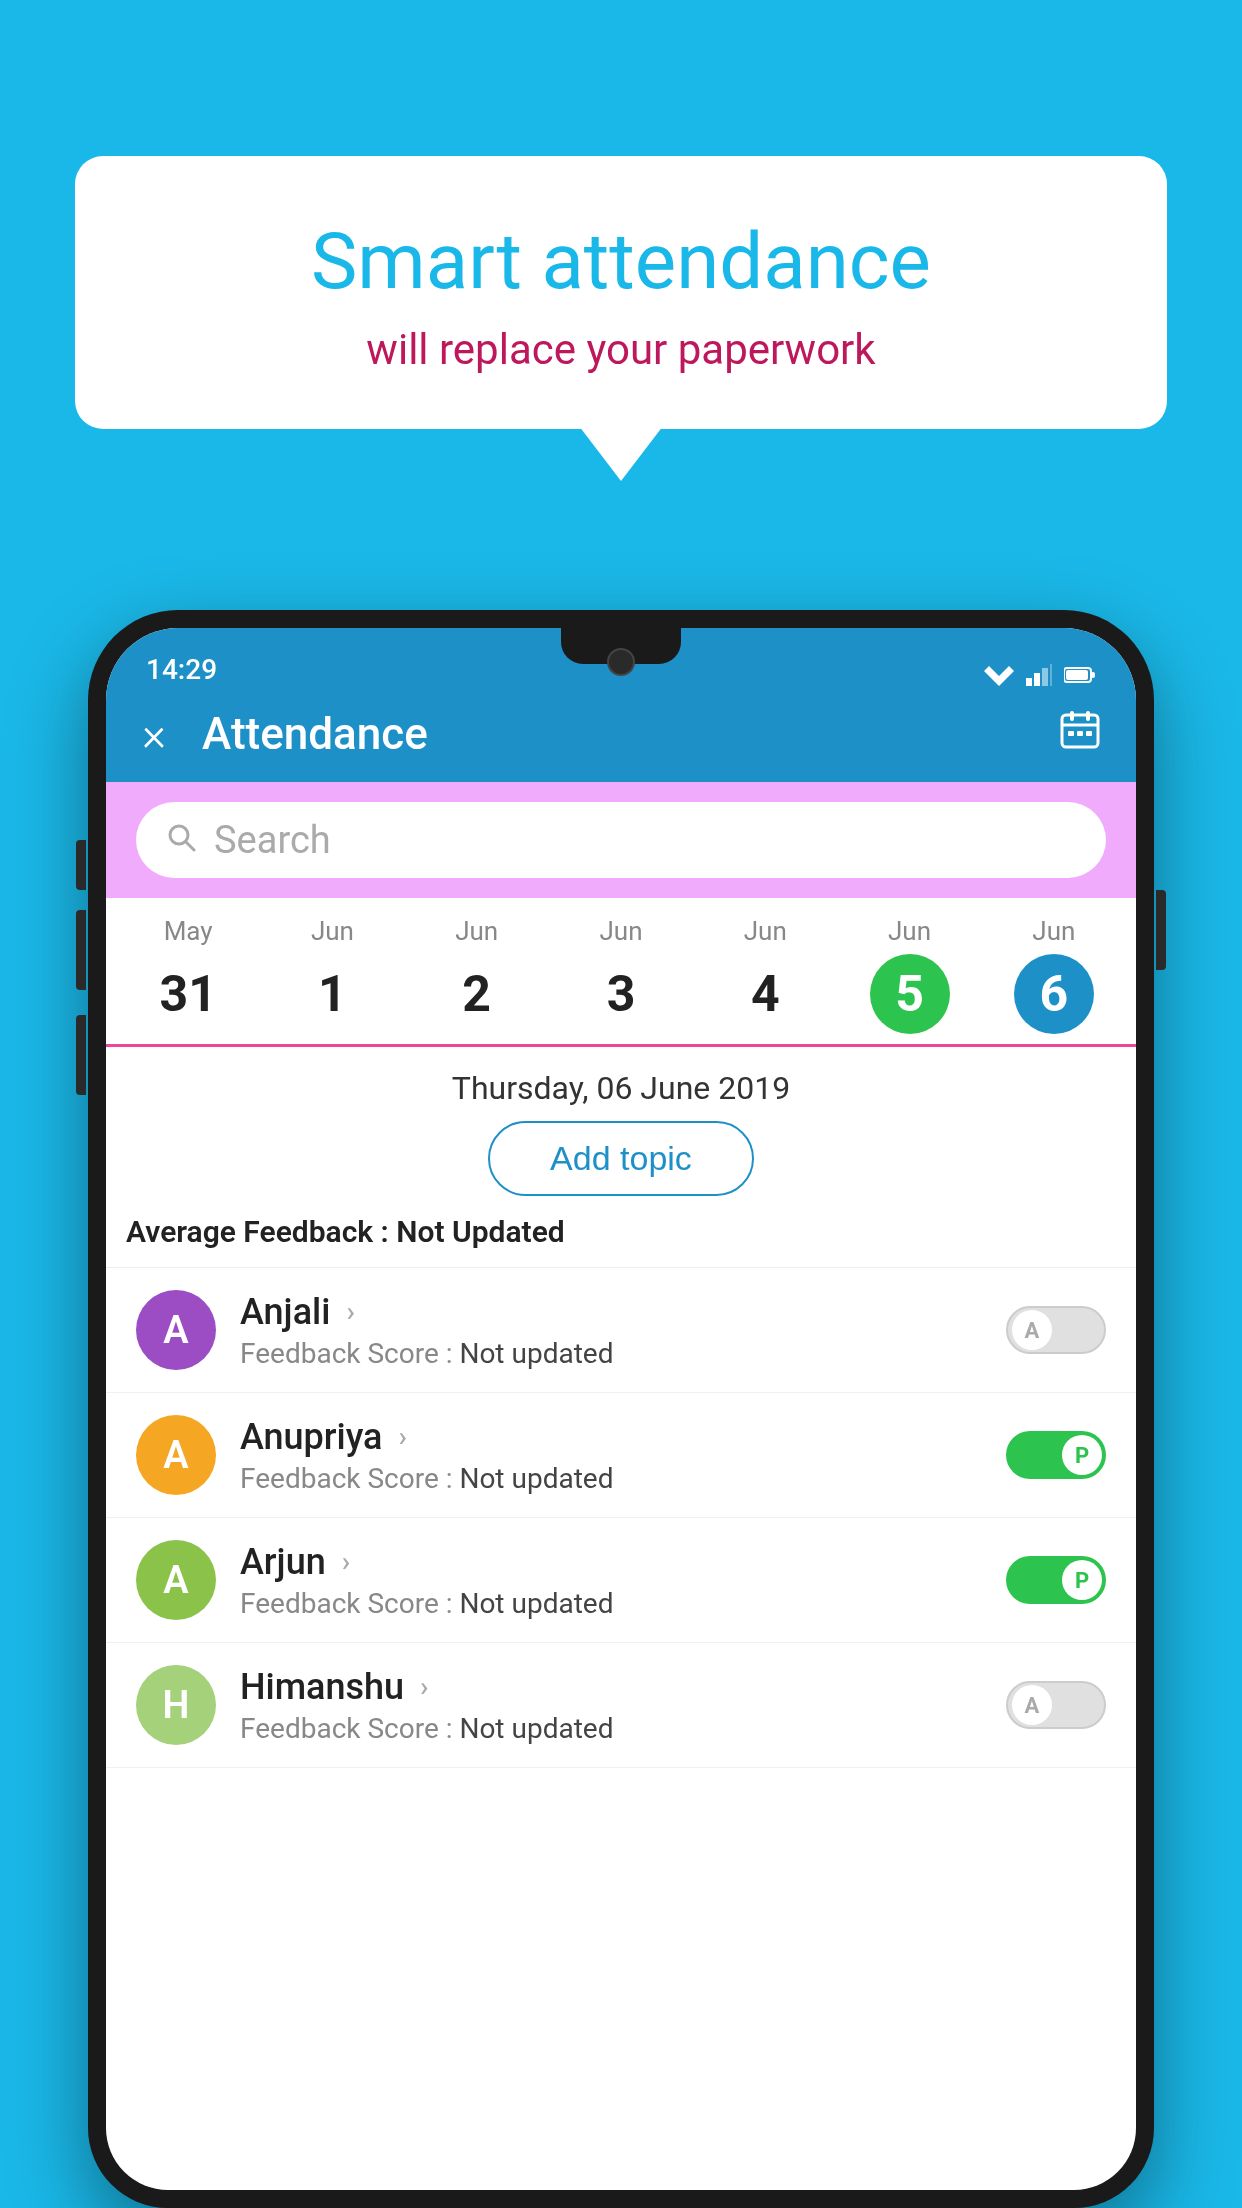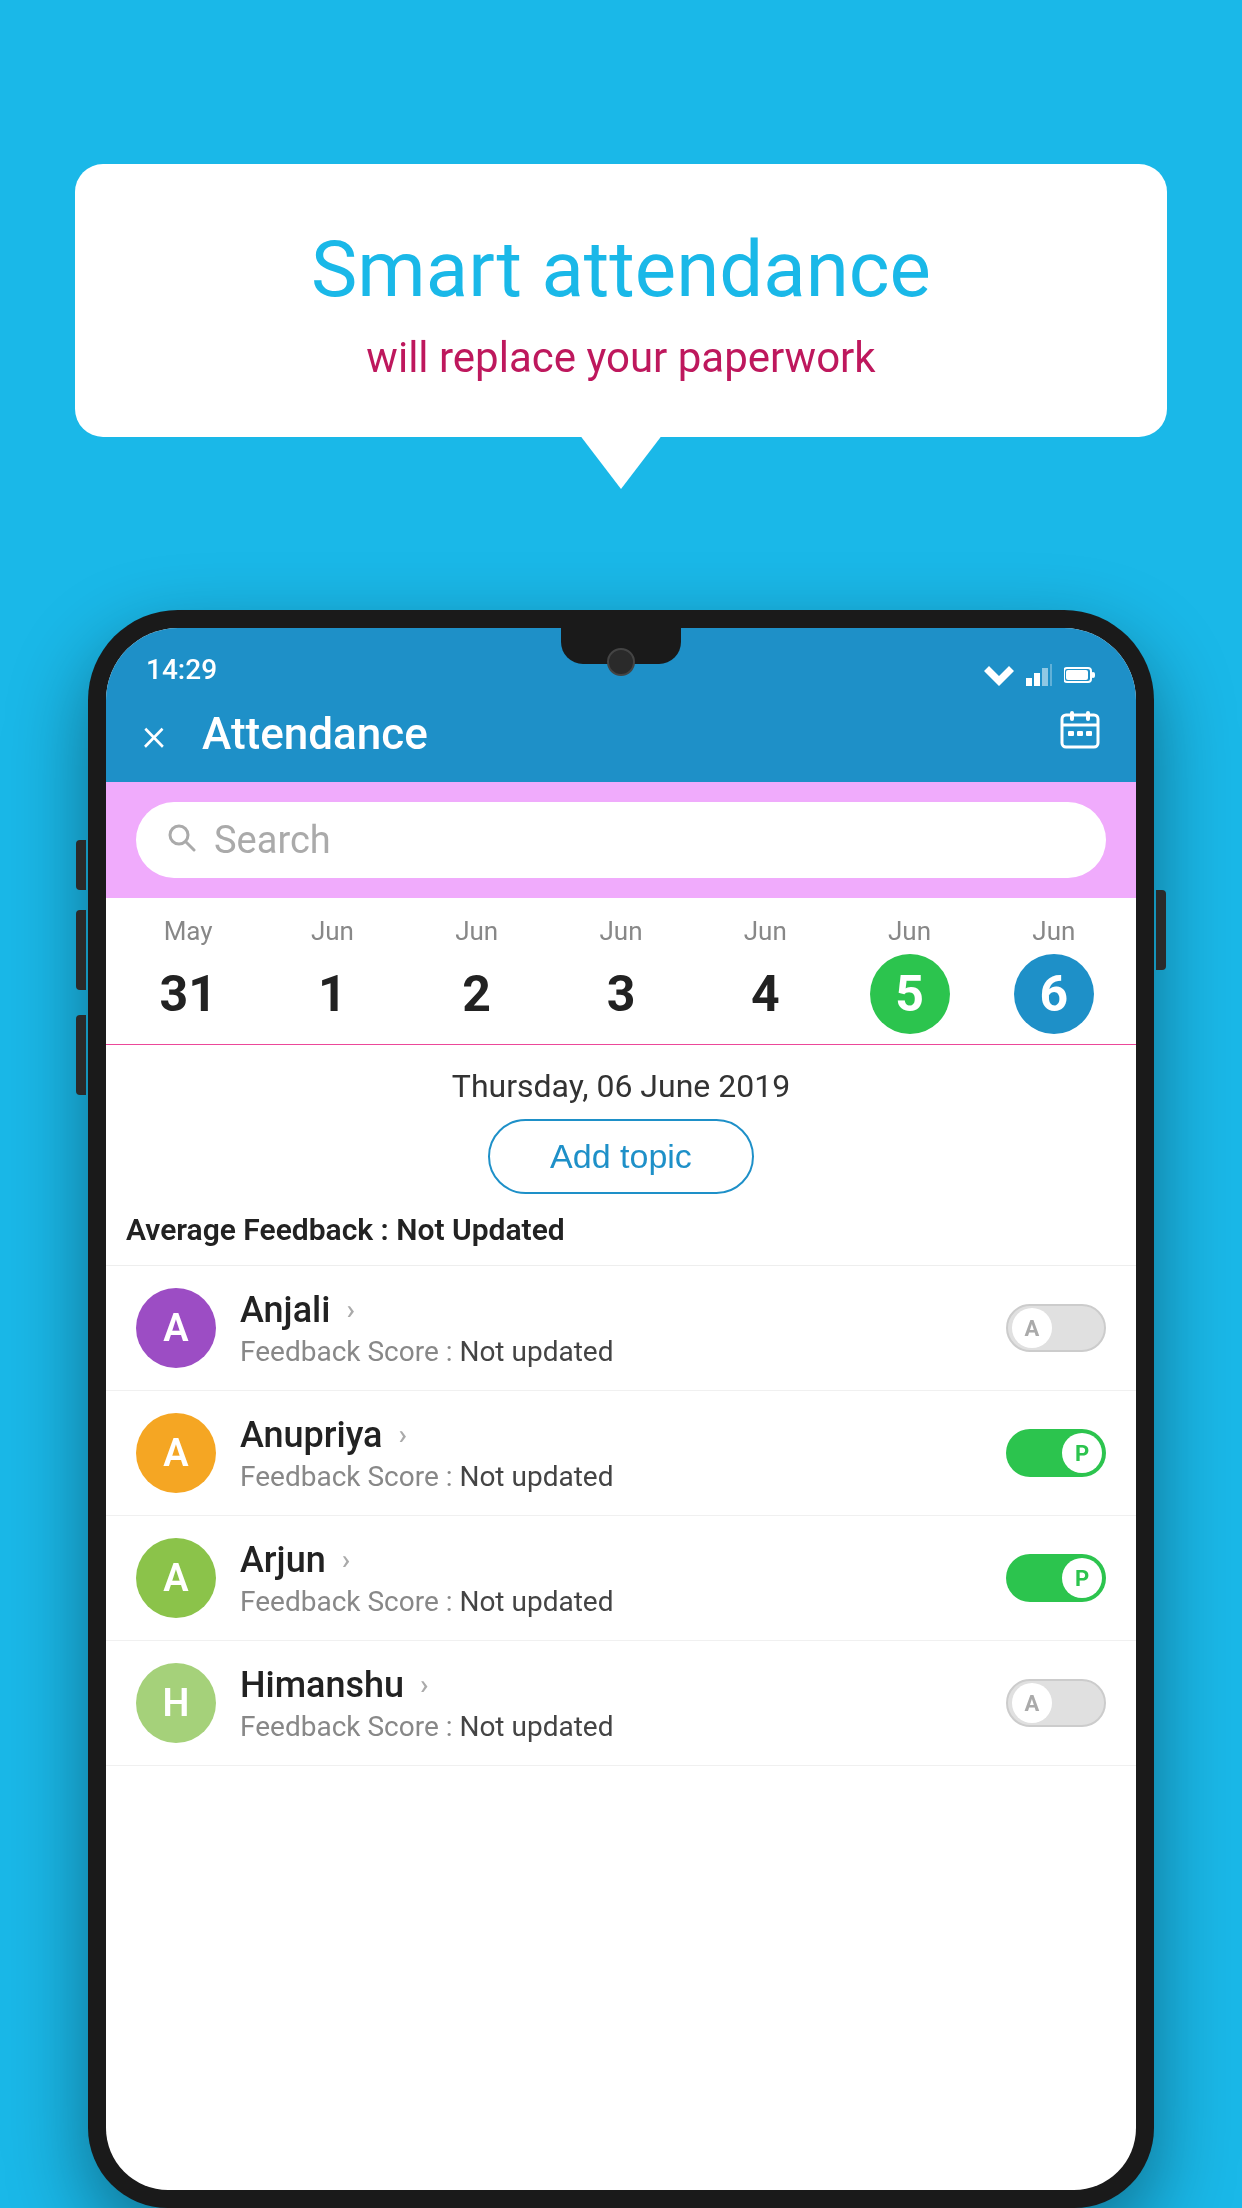--- a/index.html
+++ b/index.html
@@ -9,21 +9,21 @@
       height: 2208px;
       background-color: #1ab8e8;
       font-family: 'Roboto', Arial, sans-serif;
       overflow: hidden;
       position: relative;
     }
 
     
     .speech-bubble-container {
       position: absolute;
-      top: 164px;
+      top: 156px;
       left: 75px;
       right: 75px;
     }
 
     .speech-bubble {
       background: white;
       border-radius: 28px;
       padding: 60px 80px 55px;
       text-align: center;
       position: relative;
@@ -170,21 +170,21 @@
       color: #aaa;
       font-size: 38px;
     }
 
     
     .calendar-row {
       background: white;
       display: flex;
       align-items: flex-start;
       padding: 18px 10px 10px;
-      border-bottom: 1px solid #ec4899;
+      border-bottom: 3px solid #ec4899;
     }
 
     .date-col {
       flex: 1;
       display: flex;
       flex-direction: column;
       align-items: center;
     }
 
     .date-month {

